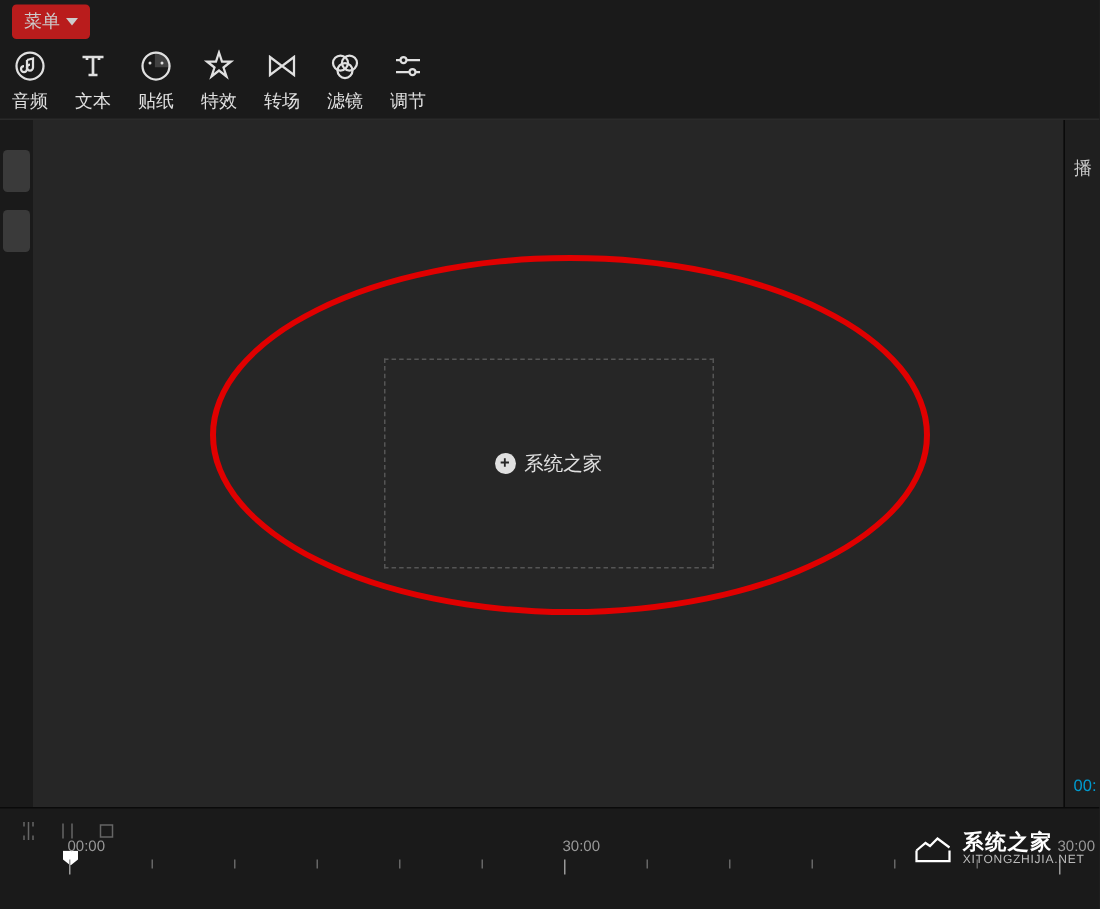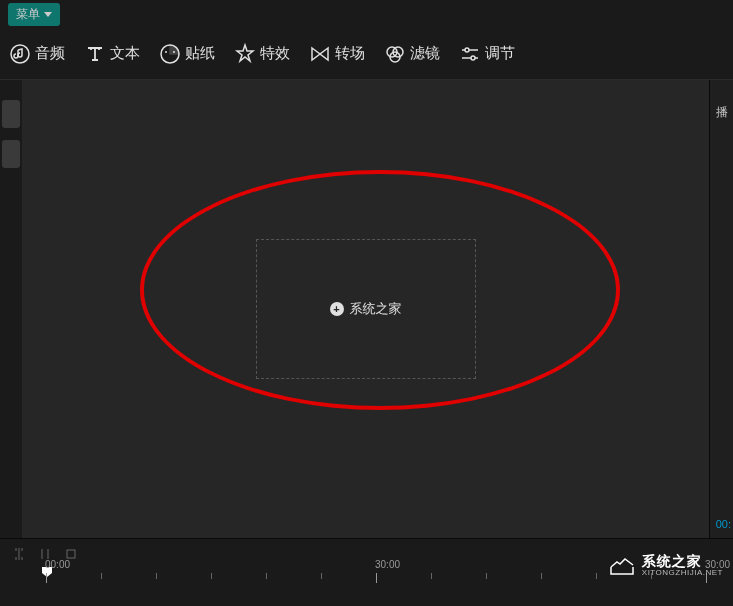--- a/index.html
+++ b/index.html
@@ -13,21 +13,21 @@
   position: relative;
 }
 .top-bar {
   height: 28px;
   background: #1a1a1a;
   display: flex;
   align-items: center;
   padding-left: 8px;
 }
 .menu-btn {
-  background: #0f766e;
+  background: #b91c1c;
   color: #ccc;
   border: none;
   padding: 3px 8px;
   font-size: 12px;
   border-radius: 3px;
   cursor: pointer;
   display: flex;
   align-items: center;
   gap: 4px;
 }
@@ -35,26 +35,26 @@
   height: 52px;
   background: #1a1a1a;
   display: flex;
   align-items: center;
   padding-left: 8px;
   gap: 18px;
   border-bottom: 1px solid #2a2a2a;
 }
 .tool-item {
   display: flex;
-  flex-direction: row;
+  flex-direction: column;
   align-items: center;
   gap: 3px;
   cursor: pointer;
   color: #e0e0e0;
-  font-size: 15px;
+  font-size: 12px;
 }
 .tool-icon {
   width: 24px;
   height: 24px;
   display: flex;
   align-items: center;
   justify-content: center;
 }
 .main-area {
   display: flex;

